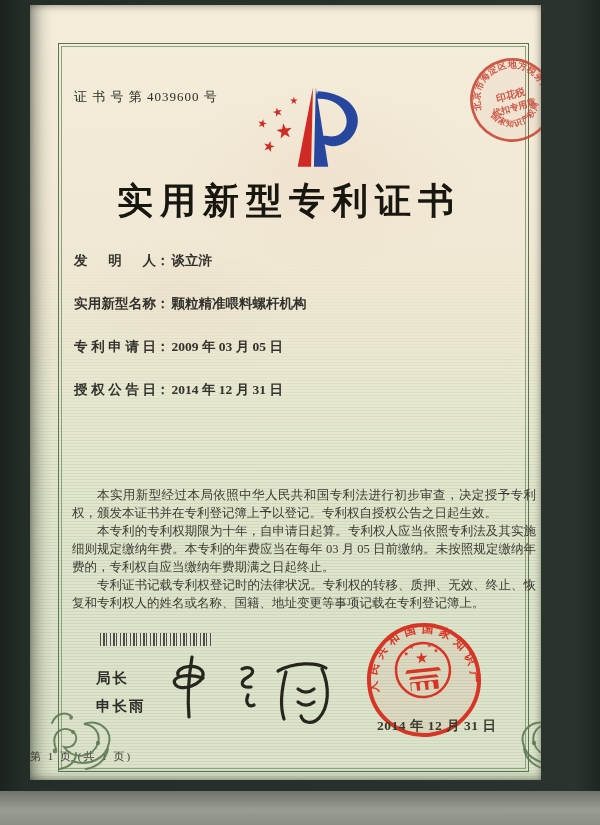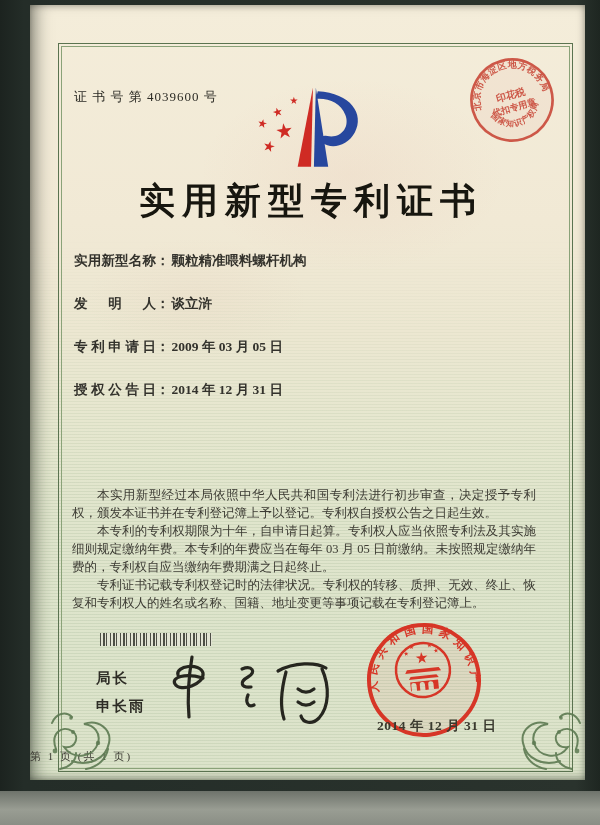--- a/index.html
+++ b/index.html
@@ -4,21 +4,21 @@
 <style>
   html,body{margin:0;padding:0;}
   body{
     width:600px;height:825px;position:relative;overflow:hidden;
     background:linear-gradient(90deg,#1c231f 0%,#242d28 4%,#2a332d 96%,#1e2621 100%);
     font-family:"Liberation Serif","DejaVu Serif",serif;
   }
   .desk{position:absolute;left:0;right:0;bottom:0;height:34px;
     background:linear-gradient(180deg,#6e736b,#999d93 55%,#8a8e85);}
   .page{
-    position:absolute;left:30px;top:5px;width:555px;height:775px;
+    position:absolute;left:30px;top:5px;width:511px;height:775px;
     background:
       radial-gradient(220px 140px at 58% 22%, rgba(214,120,110,0.07), rgba(214,120,110,0) 70%),
       radial-gradient(160px 90px at 30% 38%, rgba(210,130,120,0.05), rgba(210,130,120,0) 70%),
       linear-gradient(180deg,#f4edda 0%,#f1e9d5 28%,#ece7d1 42%,#e6e7cf 54%,#e0e5cc 66%,#dde4cb 82%,#dce3ca 100%);
     box-shadow:inset 14px 0 18px -10px rgba(20,25,18,0.55), inset -4px 0 8px -4px rgba(20,25,18,0.35),
                inset 0 -5px 10px -5px rgba(20,25,18,0.45), inset 0 4px 8px -5px rgba(20,25,18,0.35);
     overflow:hidden;
   }
   .guilloche{position:absolute;inset:0;pointer-events:none;
     background:repeating-linear-gradient(0deg, rgba(118,148,108,0.14) 0 1px, rgba(0,0,0,0) 1px 3px);
@@ -121,24 +121,24 @@
       <textPath href="#arcBot" startOffset="50%" text-anchor="middle">国家知识产权局</textPath>
     </text>
     <text class="seal-text" x="50" y="48" text-anchor="middle" font-size="11" fill="#c84435">印花税</text>
     <text class="seal-text" x="50" y="62" text-anchor="middle" font-size="10" fill="#c84435">代扣专用章</text>
   </svg>
 
   <div class="title">实用新型专利证书</div>
 
   <div class="fields">
     <div class="field">
-      <span class="lbl">实用新型名称</span><span class="sep">：</span><span class="val">颗粒精准喂料螺杆机构</span>
+      <span class="lbl">发明人</span><span class="sep">：</span><span class="val">谈立浒</span>
     </div>
     <div class="field">
-      <span class="lbl">发明人</span><span class="sep">：</span><span class="val">谈立浒</span>
+      <span class="lbl">实用新型名称</span><span class="sep">：</span><span class="val">颗粒精准喂料螺杆机构</span>
     </div>
     <div class="field">
       <span class="lbl">专利申请日</span><span class="sep">：</span><span class="val">2009 年 03 月 05 日</span>
     </div>
     <div class="field">
       <span class="lbl">授权公告日</span><span class="sep">：</span><span class="val">2014 年 12 月 31 日</span>
     </div>
   </div>
 
   <div class="body-text">

